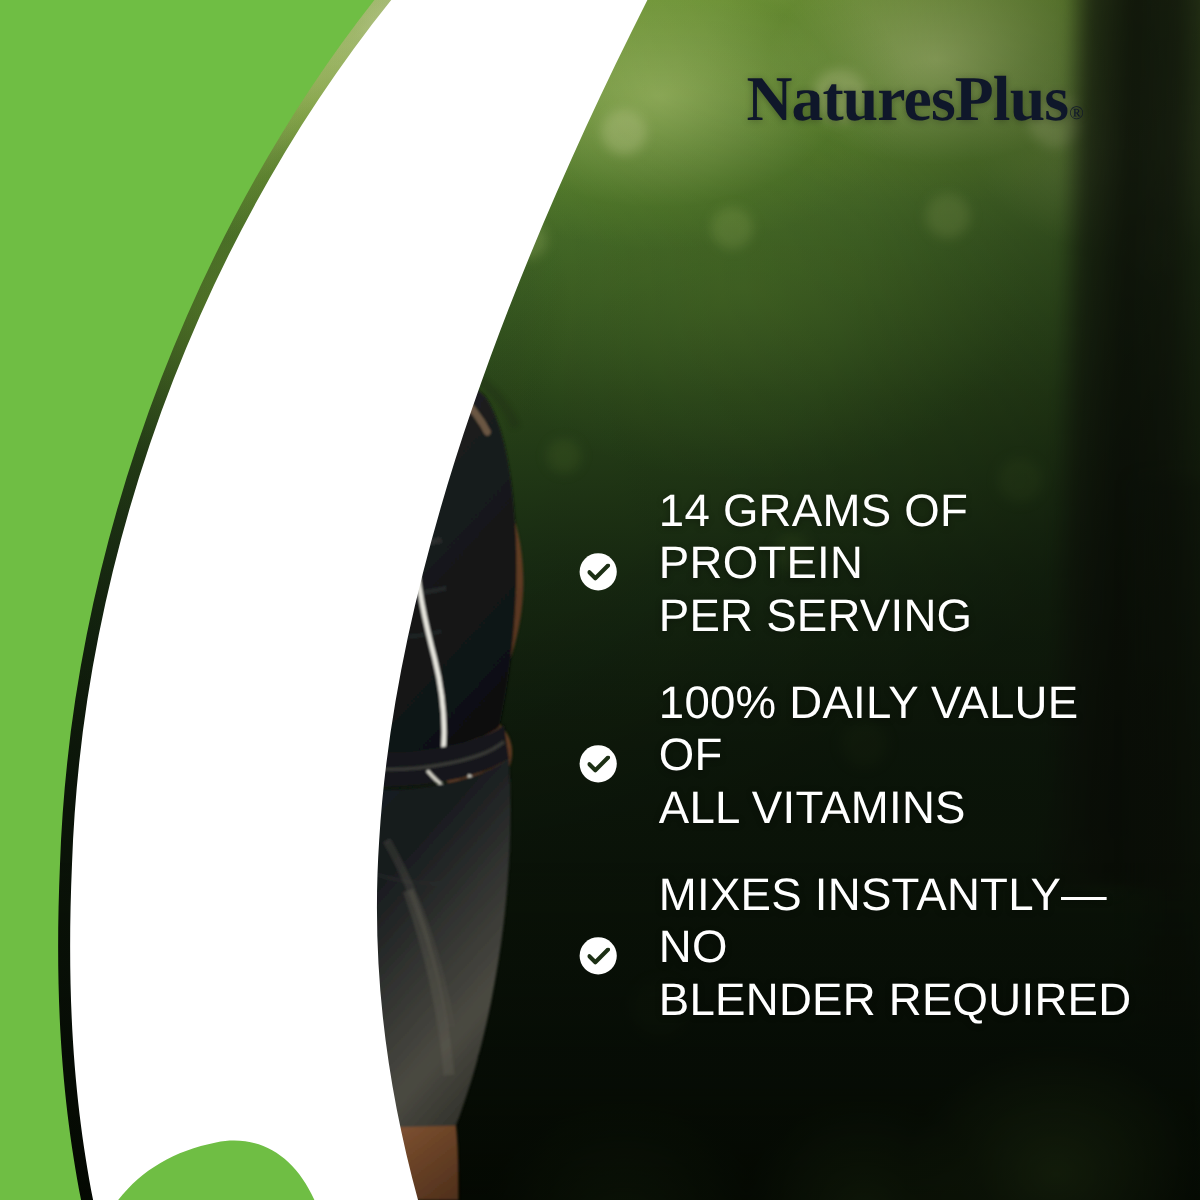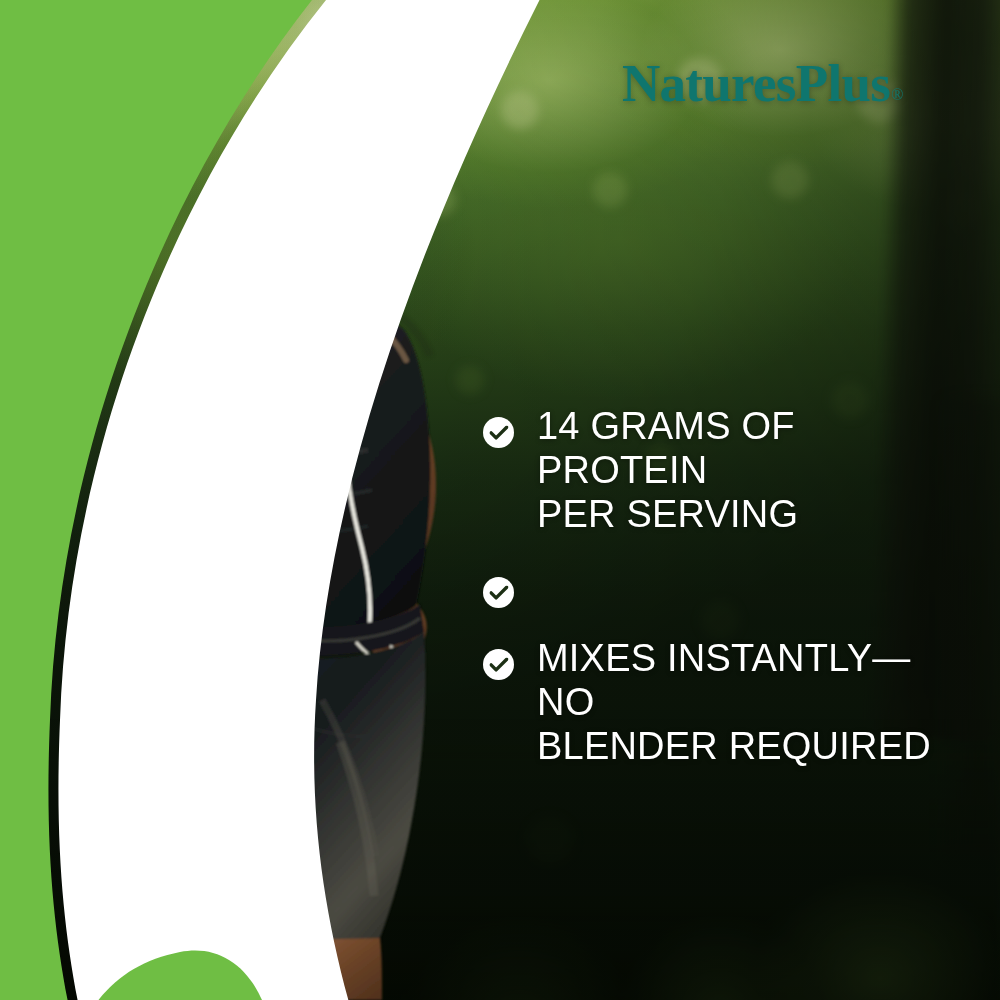--- a/index.html
+++ b/index.html
@@ -131,21 +131,21 @@
     pointer-events: none;
   }
 
   
   .logo {
     position: absolute;
     left: 622px;
     top: 52px;
     width: 350px;
     height: 62px;
-    color: #0f766e;
+    color: #0f172a;
     font-family: "Liberation Serif", serif;
     font-size: 53px;
     font-weight: 700;
     letter-spacing: -0.7px;
     line-height: 62px;
     white-space: nowrap;
     text-shadow: 0 1px 6px rgba(0,0,0,.30);
   }
   .logo .reg {
     font-size: 16px;
@@ -159,22 +159,23 @@
   
   .benefits {
     position: absolute;
     left: 483px;
     top: 404px;
     width: 470px;
   }
   .benefit {
     position: relative;
     display: flex;
-    align-items: flex-start;
+    align-items: center;
     margin-bottom: 28px;
+    gap: 12px;
   }
   .benefit:last-child { margin-bottom: 0; }
 
   .check-icon {
     flex: 0 0 auto;
     width: 31px;
     height: 31px;
     border-radius: 50%;
     background: #ffffff;
     margin-top: 13px;
@@ -415,20 +416,22 @@
       <span class="benefit-text">14 GRAMS OF PROTEIN
 PER SERVING</span>
     </div>
 
     <div class="benefit">
       <span class="check-icon">
         <svg width="19" height="15" viewBox="0 0 19 15" aria-hidden="true">
           <path d="M1.6 7.4 L6.6 12.4 L17.2 1.8" fill="none" stroke="#1C2F14" stroke-width="3.4" stroke-linecap="round" stroke-linejoin="round"></path>
         </svg>
       </span>
+      <span class="benefit-text">100% DAILY VALUE OF
+ALL VITAMINS</span>
     </div>
 
 
     <div class="benefit">
       <span class="check-icon">
         <svg width="19" height="15" viewBox="0 0 19 15" aria-hidden="true">
           <path d="M1.6 7.4 L6.6 12.4 L17.2 1.8" fill="none" stroke="#1C2F14" stroke-width="3.4" stroke-linecap="round" stroke-linejoin="round"></path>
         </svg>
       </span>
       <span class="benefit-text">MIXES INSTANTLY—NO

